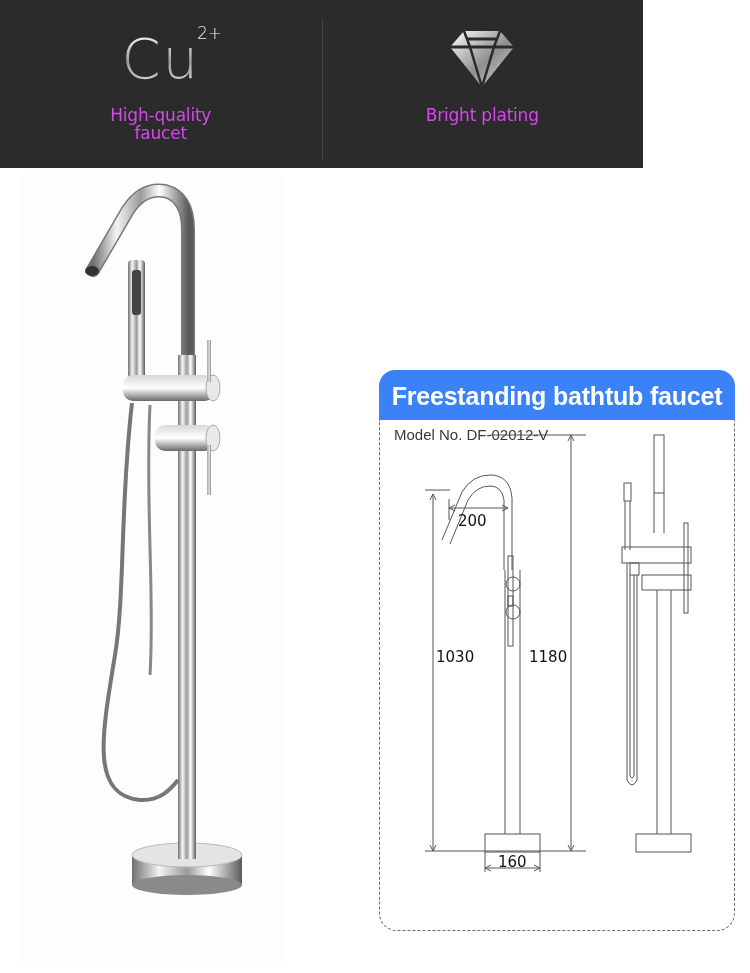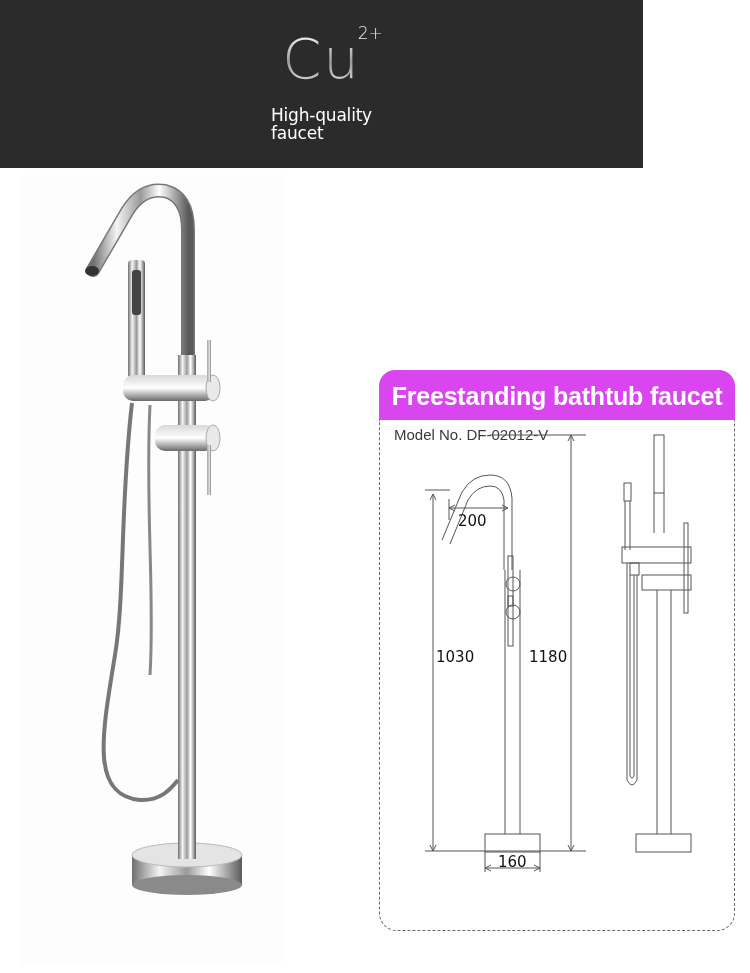--- a/index.html
+++ b/index.html
@@ -3,30 +3,30 @@
 <meta charset="utf-8">
 <style>
   html, body { margin: 0; padding: 0; }
   body { width: 750px; height: 973px; background: #ffffff; position: relative; overflow: hidden; font-family: "Liberation Sans", sans-serif; }
 
   
   .feature-band { position: absolute; left: 0; top: 0; width: 643px; height: 168px; background: #2b2b2b; display: flex; }
   .feature { position: relative; flex: 1; display: flex; flex-direction: column; align-items: center; }
   .feature + .feature::before { content: ""; position: absolute; left: 0; top: 18px; height: 142px; width: 1px; background: #444; }
   .feature-icon { height: 70px; margin-top: 24px; display: flex; align-items: center; justify-content: center; }
-  .feature-label { margin-top: 12px; color: #ffffff; font-size: 17px; line-height: 18px; font-family: "DejaVu Sans", sans-serif; font-weight: normal; letter-spacing: -0.2px; }
+  .feature-label { margin-top: 12px; color: #d946ef; font-size: 17px; line-height: 18px; text-align: center; font-family: "DejaVu Sans", sans-serif; font-weight: normal; letter-spacing: -0.2px; }
   .cu-text { font-family: "DejaVu Sans", sans-serif; font-size: 56px; font-weight: 300; line-height: 1; background: linear-gradient(180deg,#ffffff 0%,#9a9a9a 55%,#e0e0e0 100%); -webkit-background-clip: text; background-clip: text; color: transparent; position: relative; letter-spacing: 2px; }
   .cu-sup { position: absolute; top: -6px; right: -22px; font-size: 17px; color: #e8e8e8; -webkit-text-fill-color: #e8e8e8; font-family: "DejaVu Sans", sans-serif; letter-spacing: 0; }
 
   
   .photo { position: absolute; left: 20px; top: 175px; width: 265px; height: 790px; background: #fdfdfd; }
 
   
   .spec-card { position: absolute; left: 379px; top: 370px; width: 356px; height: 562px; }
-  .spec-title { position: absolute; left: 0; top: 0; width: 356px; height: 50px; background: #d946ef; border-radius: 16px 16px 0 0; color: #ffffff; font-family: "Liberation Sans", sans-serif; font-weight: bold; font-size: 25px; line-height: 52px; text-align: center; letter-spacing: -0.2px; }
+  .spec-title { position: absolute; left: 0; top: 0; width: 356px; height: 50px; background: #3b82f6; border-radius: 16px 16px 0 0; color: #ffffff; font-family: "Liberation Sans", sans-serif; font-weight: bold; font-size: 25px; line-height: 52px; text-align: center; letter-spacing: -0.2px; }
   .spec-body { position: absolute; left: 0; top: 50px; width: 354px; height: 510px; border: 1px dashed #6a6a6a; border-top: none; border-radius: 0 0 18px 18px; }
   .spec-line { position: absolute; left: 14px; font-size: 15px; color: #3a3a3a; font-family: "Liberation Sans", sans-serif; }
   .drawing { position: absolute; left: 0; top: 0; }
   .dim { font-family: "DejaVu Sans", sans-serif; font-size: 15px; fill: #111; }
 </style>
 </head>
 <body>
 
 <div class="feature-band">
 
@@ -34,20 +34,40 @@
     <div class="feature-icon">
       <span class="cu-text"><span>Cu</span><span class="cu-sup">2+</span></span>
     </div>
     <div class="feature-label">
       <div>High-quality</div>
       <div>faucet</div>
     </div>
   </div>
 
 
+  <div class="feature">
+    <div class="feature-icon">
+      <svg width="68" height="60" viewBox="0 0 68 60">
+        <defs>
+          <linearGradient id="gd" x1="0" y1="0" x2="1" y2="1">
+            <stop offset="0" stop-color="#ffffff"></stop>
+              <stop offset="0.55" stop-color="#8f8f8f"></stop>
+              <stop offset="1" stop-color="#dddddd"></stop>
+          </linearGradient>
+        </defs>
+        <path d="M16 2 L52 2 L66 18 L34 58 L2 18 Z" fill="url(#gd)"></path>
+        <path d="M2 18 L66 18" stroke="#2b2b2b" stroke-width="3"></path>
+        <path d="M20 10 L48 10" stroke="#2b2b2b" stroke-width="3"></path>
+        <path d="M16 2 L22 18 L34 58 L46 18 L52 2" stroke="#2b2b2b" stroke-width="2.5" fill="none"></path>
+      </svg>
+    </div>
+    <div class="feature-label">
+      <div>Bright plating</div>
+    </div>
+  </div>
 
 </div>
 
 <div class="photo">
   <svg width="265" height="790" viewBox="0 0 265 790">
     <defs>
       <linearGradient id="chrome" x1="0" y1="0" x2="1" y2="0">
         <stop offset="0" stop-color="#6f6f6f"></stop>
           <stop offset="0.25" stop-color="#f4f4f4"></stop>
           <stop offset="0.5" stop-color="#9a9a9a"></stop>

